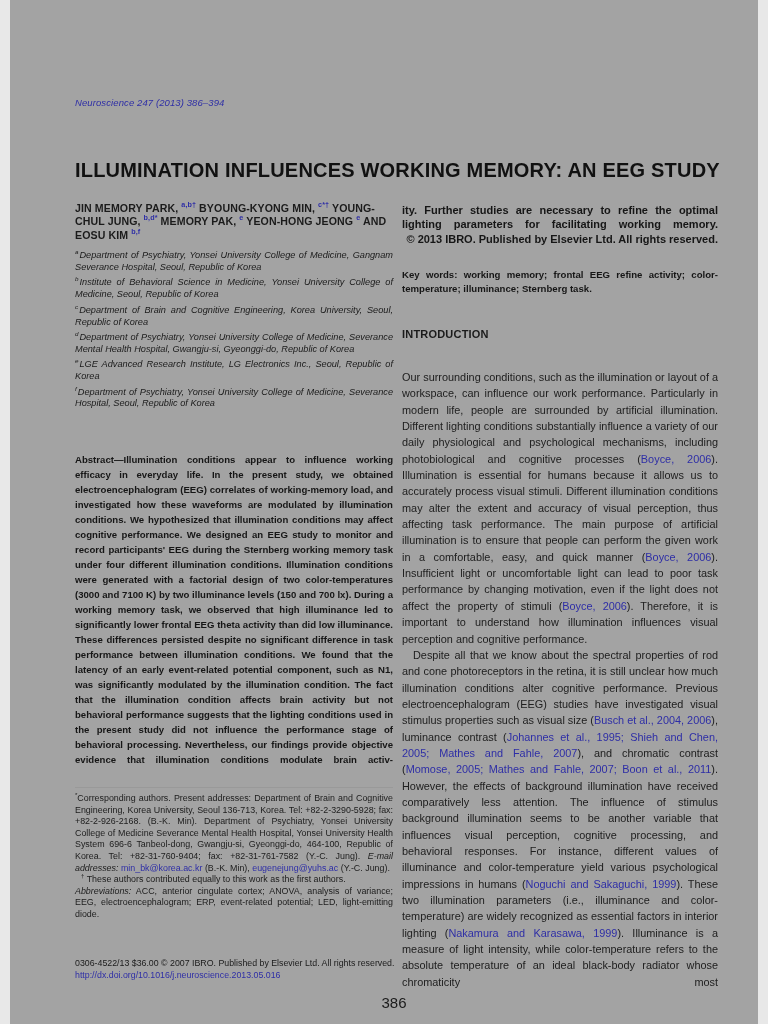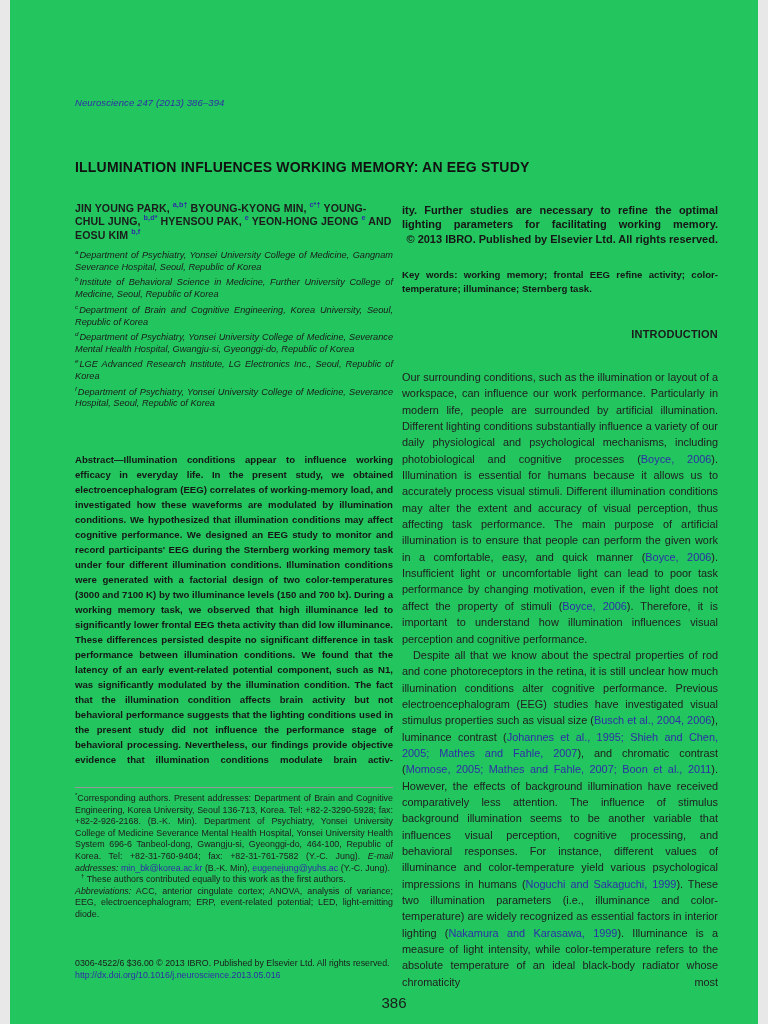--- a/index.html
+++ b/index.html
@@ -4,35 +4,35 @@
 <style>
   :root{
     --blue:#2e2ea6;
     --text:#1b1b1b;
   }
   *{margin:0;padding:0;box-sizing:border-box;}
   html,body{background:#e8e8e8;}
   .page{
     position:relative;
     width:748px;height:1024px;
-    background:#22c55e;
+    background:#a3a3a3;
     margin:0 auto;
     font-family:"Liberation Sans", sans-serif;
     color:var(--text);
     overflow:hidden;
   }
   .abs{position:absolute;}
   .journal-line{
     left:65px;top:97px;
     font-size:9.5px;font-style:italic;color:var(--blue);
     letter-spacing:.1px;
   }
   .paper-title{
     left:65px;top:159px;width:648px;
-    font-size:14px;font-weight:bold;color:#111;
+    font-size:20px;font-weight:bold;color:#111;
     letter-spacing:.2px;
   }
   .authors{
     left:65px;top:202px;width:318px;
     font-size:10.6px;font-weight:bold;line-height:13.4px;
     letter-spacing:.1px;
   }
   .affiliations{left:65px;top:250px;width:318px;}
   .affiliations p{
     font-size:9.2px;font-style:italic;line-height:11.9px;
@@ -54,21 +54,21 @@
     color:#161616;
   }
   .copyright-line{text-align:right;text-align-last:right;}
   .keywords{
     left:392px;top:268px;width:316px;
     font-size:9.6px;font-weight:bold;line-height:14.3px;
     text-align:justify;color:#161616;
   }
   .intro-heading{
     left:392px;top:328px;width:316px;
-    font-size:11px;font-weight:bold;text-align:right;
+    font-size:11px;font-weight:bold;text-align:left;
     letter-spacing:.2px;
   }
   .intro-body{
     left:392px;top:349px;width:316px;
     font-size:10.9px;line-height:16.35px;text-align:justify;
     color:#202020;
     margin-top:20px;
   }
   .intro-body .para-indent{text-indent:11px;}
   .intro-body .stretch-last{text-align-last:justify;}
@@ -96,25 +96,25 @@
 </style>
 </head>
 <body>
 
 <div class="page">
 
   <div class="abs journal-line">Neuroscience 247 (2013) 386–394</div>
 
   <h1 class="abs paper-title">ILLUMINATION INFLUENCES WORKING MEMORY: AN EEG STUDY</h1>
 
-  <div class="abs authors"><span>JIN YOUNG PARK, </span><sup class="seg-sup">a,b†</sup><span> BYOUNG-KYONG MIN, </span><sup class="seg-sup">c*†</sup><span> YOUNG-CHUL JUNG, </span><sup class="seg-sup">b,d*</sup><span> HYENSOU PAK, </span><sup class="seg-sup">e</sup><span> YEON-HONG JEONG </span><sup class="seg-sup">e</sup><span> AND EOSU KIM </span><sup class="seg-sup">b,f</sup></div>
+  <div class="abs authors"><span>JIN MEMORY PARK, </span><sup class="seg-sup">a,b†</sup><span> BYOUNG-KYONG MIN, </span><sup class="seg-sup">c*†</sup><span> YOUNG-CHUL JUNG, </span><sup class="seg-sup">b,d*</sup><span> MEMORY PAK, </span><sup class="seg-sup">e</sup><span> YEON-HONG JEONG </span><sup class="seg-sup">e</sup><span> AND EOSU KIM </span><sup class="seg-sup">b,f</sup></div>
 
   <div class="abs affiliations">
     <p><sup class="affil-marker">a</sup><span>Department of Psychiatry, Yonsei University College of Medicine, Gangnam Severance Hospital, Seoul, Republic of Korea</span></p>
-    <p><sup class="affil-marker">b</sup><span>Institute of Behavioral Science in Medicine, Further University College of Medicine, Seoul, Republic of Korea</span></p>
+    <p><sup class="affil-marker">b</sup><span>Institute of Behavioral Science in Medicine, Yonsei University College of Medicine, Seoul, Republic of Korea</span></p>
     <p><sup class="affil-marker">c</sup><span>Department of Brain and Cognitive Engineering, Korea University, Seoul, Republic of Korea</span></p>
     <p><sup class="affil-marker">d</sup><span>Department of Psychiatry, Yonsei University College of Medicine, Severance Mental Health Hospital, Gwangju-si, Gyeonggi-do, Republic of Korea</span></p>
     <p><sup class="affil-marker">e</sup><span>LGE Advanced Research Institute, LG Electronics Inc., Seoul, Republic of Korea</span></p>
     <p><sup class="affil-marker">f</sup><span>Department of Psychiatry, Yonsei University College of Medicine, Severance Hospital, Seoul, Republic of Korea</span></p>
   </div>
 
   <div class="abs abstract">Abstract—Illumination conditions appear to influence working efficacy in everyday life. In the present study, we obtained electroencephalogram (EEG) correlates of working-memory load, and investigated how these waveforms are modulated by illumination conditions. We hypothesized that illumination conditions may affect cognitive performance. We designed an EEG study to monitor and record participants' EEG during the Sternberg working memory task under four different illumination conditions. Illumination conditions were generated with a factorial design of two color-temperatures (3000 and 7100 K) by two illuminance levels (150 and 700 lx). During a working memory task, we observed that high illuminance led to significantly lower frontal EEG theta activity than did low illuminance. These differences persisted despite no significant difference in task performance between illumination conditions. We found that the latency of an early event-related potential component, such as N1, was significantly modulated by the illumination condition. The fact that the illumination condition affects brain activity but not behavioral performance suggests that the lighting conditions used in the present study did not influence the performance stage of behavioral processing. Nevertheless, our findings provide objective evidence that illumination conditions modulate brain activ-</div>
 
   <div class="abs abstract-cont">
     <div>ity. Further studies are necessary to refine the optimal lighting parameters for facilitating working memory.</div>
@@ -132,19 +132,19 @@
 
   <div class="abs fn-rule"></div>
 
   <div class="abs footnotes">
     <p><sup class="seg-fsup">*</sup><span>Corresponding authors. Present addresses: Department of Brain and Cognitive Engineering, Korea University, Seoul 136-713, Korea. Tel: +82-2-3290-5928; fax: +82-2-926-2168. (B.-K. Min). Department of Psychiatry, Yonsei University College of Medicine Severance Mental Health Hospital, Yonsei University Health System 696-6 Tanbeol-dong, Gwangju-si, Gyeonggi-do, 464-100, Republic of Korea. Tel: +82-31-760-9404; fax: +82-31-761-7582 (Y.-C. Jung). </span><span class="seg-i">E-mail addresses: </span><span class="seg-link">min_bk@korea.ac.kr</span><span> (B.-K. Min), </span><span class="seg-link">eugenejung@yuhs.ac</span><span> (Y.-C. Jung).</span></p>
     <p class="fn-indent"><sup class="seg-fsup">†</sup><span> These authors contributed equally to this work as the first authors.</span></p>
     <p><span class="seg-i">Abbreviations:</span><span> ACC, anterior cingulate cortex; ANOVA, analysis of variance; EEG, electroencephalogram; ERP, event-related potential; LED, light-emitting diode.</span></p>
   </div>
 
   <div class="abs footer">
-    <div>0306-4522/6 $36.00 © 2013 IBRO. Published by Elsevier Ltd. All rights reserved.</div>
+    <div>0306-4522/13 $36.00 © 2007 IBRO. Published by Elsevier Ltd. All rights reserved.</div>
     <div class="doi">http://dx.doi.org/10.1016/j.neuroscience.2013.05.016</div>
   </div>
 
   <div class="abs page-number">386</div>
 
 </div>
 
 </body></html>

